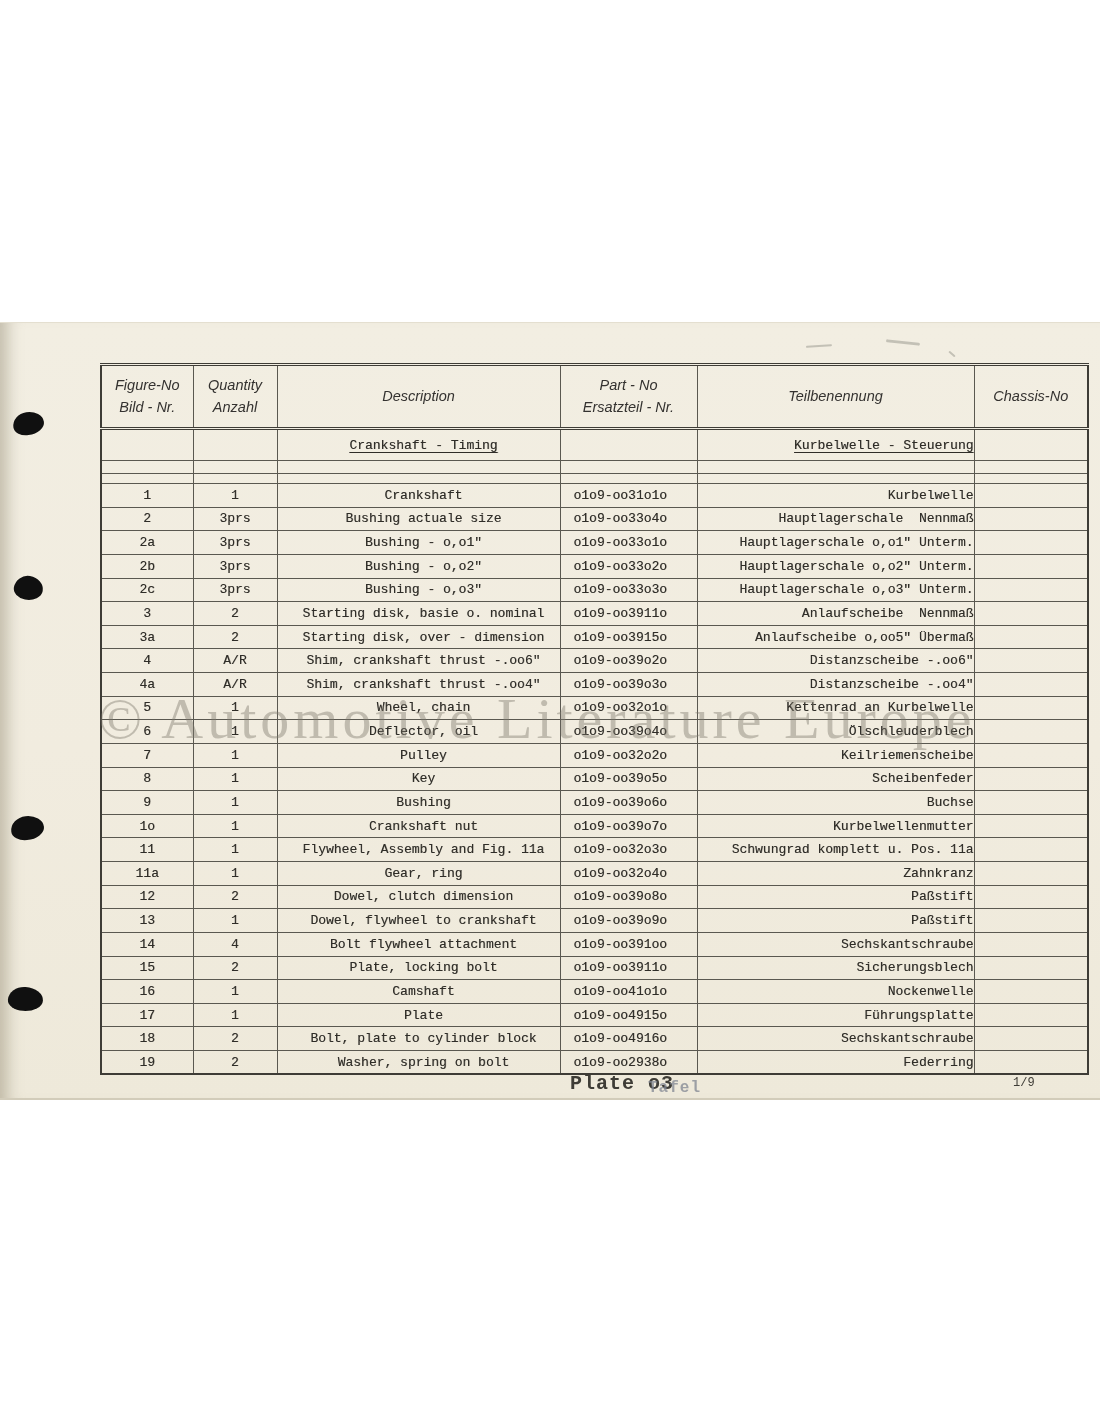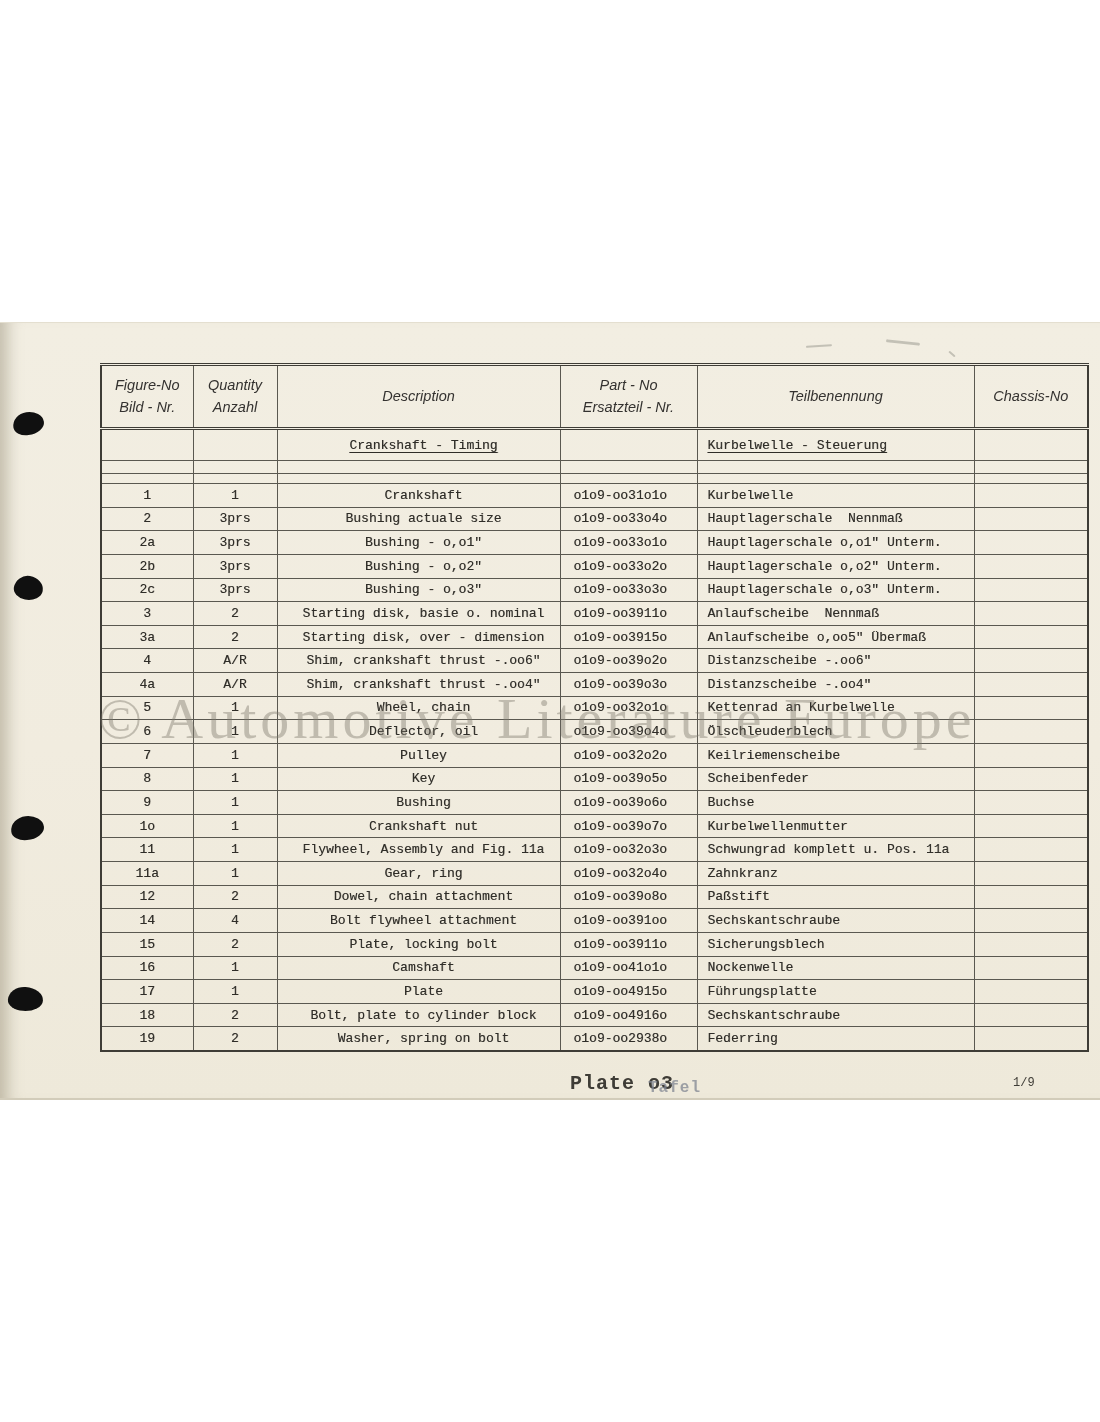--- a/index.html
+++ b/index.html
@@ -50,21 +50,21 @@
     text-shadow:0.4px 0 0 rgba(47,45,40,0.45);
   }
   tr.section-row{height:32px;}
   tr.thin-a{height:13px;}
   tr.thin-b{height:10px;}
   tbody tr.data{height:23.64px;}
   .col-figure{text-align:center;}
   .col-qty{text-align:center;}
   .col-description{text-align:center;padding-left:10px;}
   .col-part_no{text-align:left;padding-left:13px;margin-left:33px;}
-  .col-teilbenennung{text-align:left;padding-left:10px;}
+  .col-teilbenennung{text-align:right;padding-left:10px;}
   .col-chassis{text-align:left;}
   .section-title{
     text-decoration:underline;text-underline-offset:3px;text-decoration-thickness:1px;
   }
   
   .watermark{
     position:absolute;left:98px;top:362px;width:990px;
     font-family:"Liberation Serif","DejaVu Serif",serif;
     font-size:58px;letter-spacing:4px;white-space:nowrap;
     color:rgba(124,120,108,0.42);pointer-events:none;z-index:5;
@@ -277,22 +277,30 @@
           <td class="col-figure">11a</td>
           <td class="col-qty">1</td>
           <td class="col-description">Gear, ring</td>
           <td class="col-part_no">o1o9-oo32o4o</td>
           <td class="col-teilbenennung">Zahnkranz</td>
           <td class="col-chassis"></td>
         </tr>
         <tr class="data">
           <td class="col-figure">12</td>
           <td class="col-qty">2</td>
-          <td class="col-description">Dowel, chain attachment</td>
+          <td class="col-description">Dowel, clutch dimension</td>
           <td class="col-part_no">o1o9-oo39o8o</td>
+          <td class="col-teilbenennung">Paßstift</td>
+          <td class="col-chassis"></td>
+        </tr>
+        <tr class="data">
+          <td class="col-figure">13</td>
+          <td class="col-qty">1</td>
+          <td class="col-description">Dowel, flywheel to crankshaft</td>
+          <td class="col-part_no">o1o9-oo39o9o</td>
           <td class="col-teilbenennung">Paßstift</td>
           <td class="col-chassis"></td>
         </tr>
         <tr class="data">
           <td class="col-figure">14</td>
           <td class="col-qty">4</td>
           <td class="col-description">Bolt flywheel attachment</td>
           <td class="col-part_no">o1o9-oo391oo</td>
           <td class="col-teilbenennung">Sechskantschraube</td>
           <td class="col-chassis"></td>

